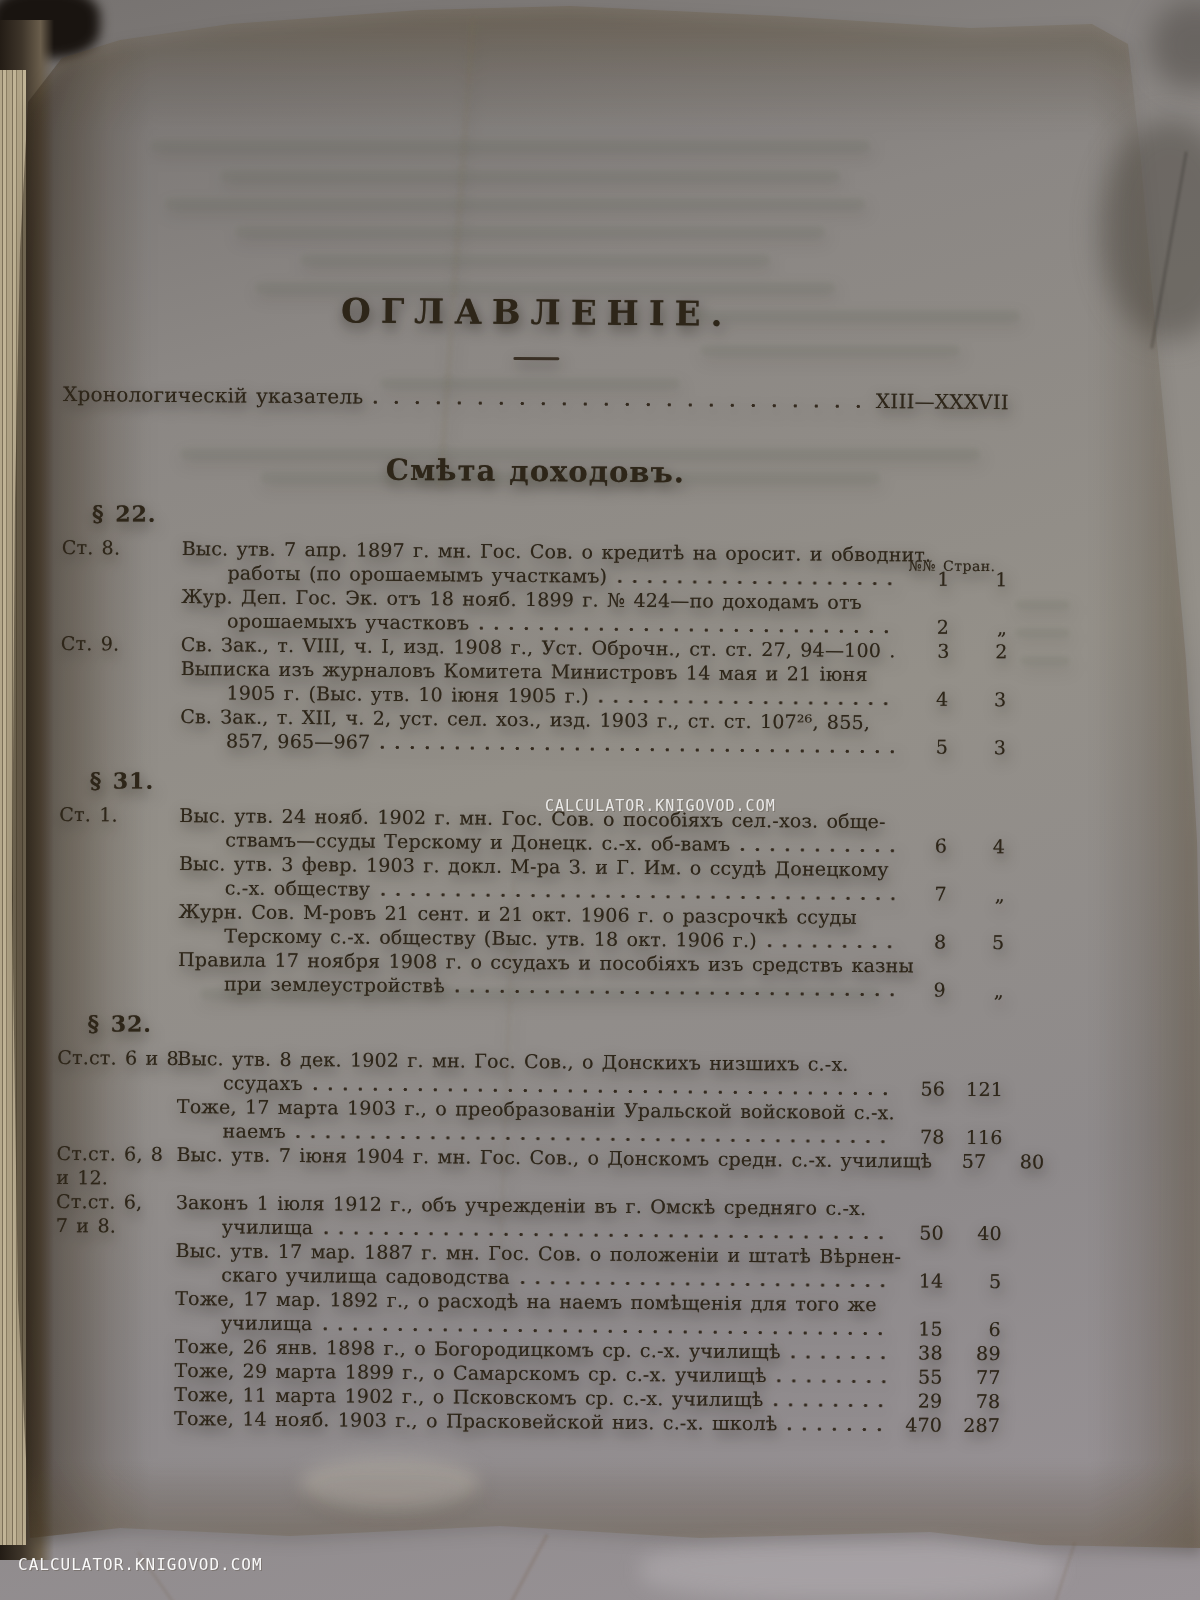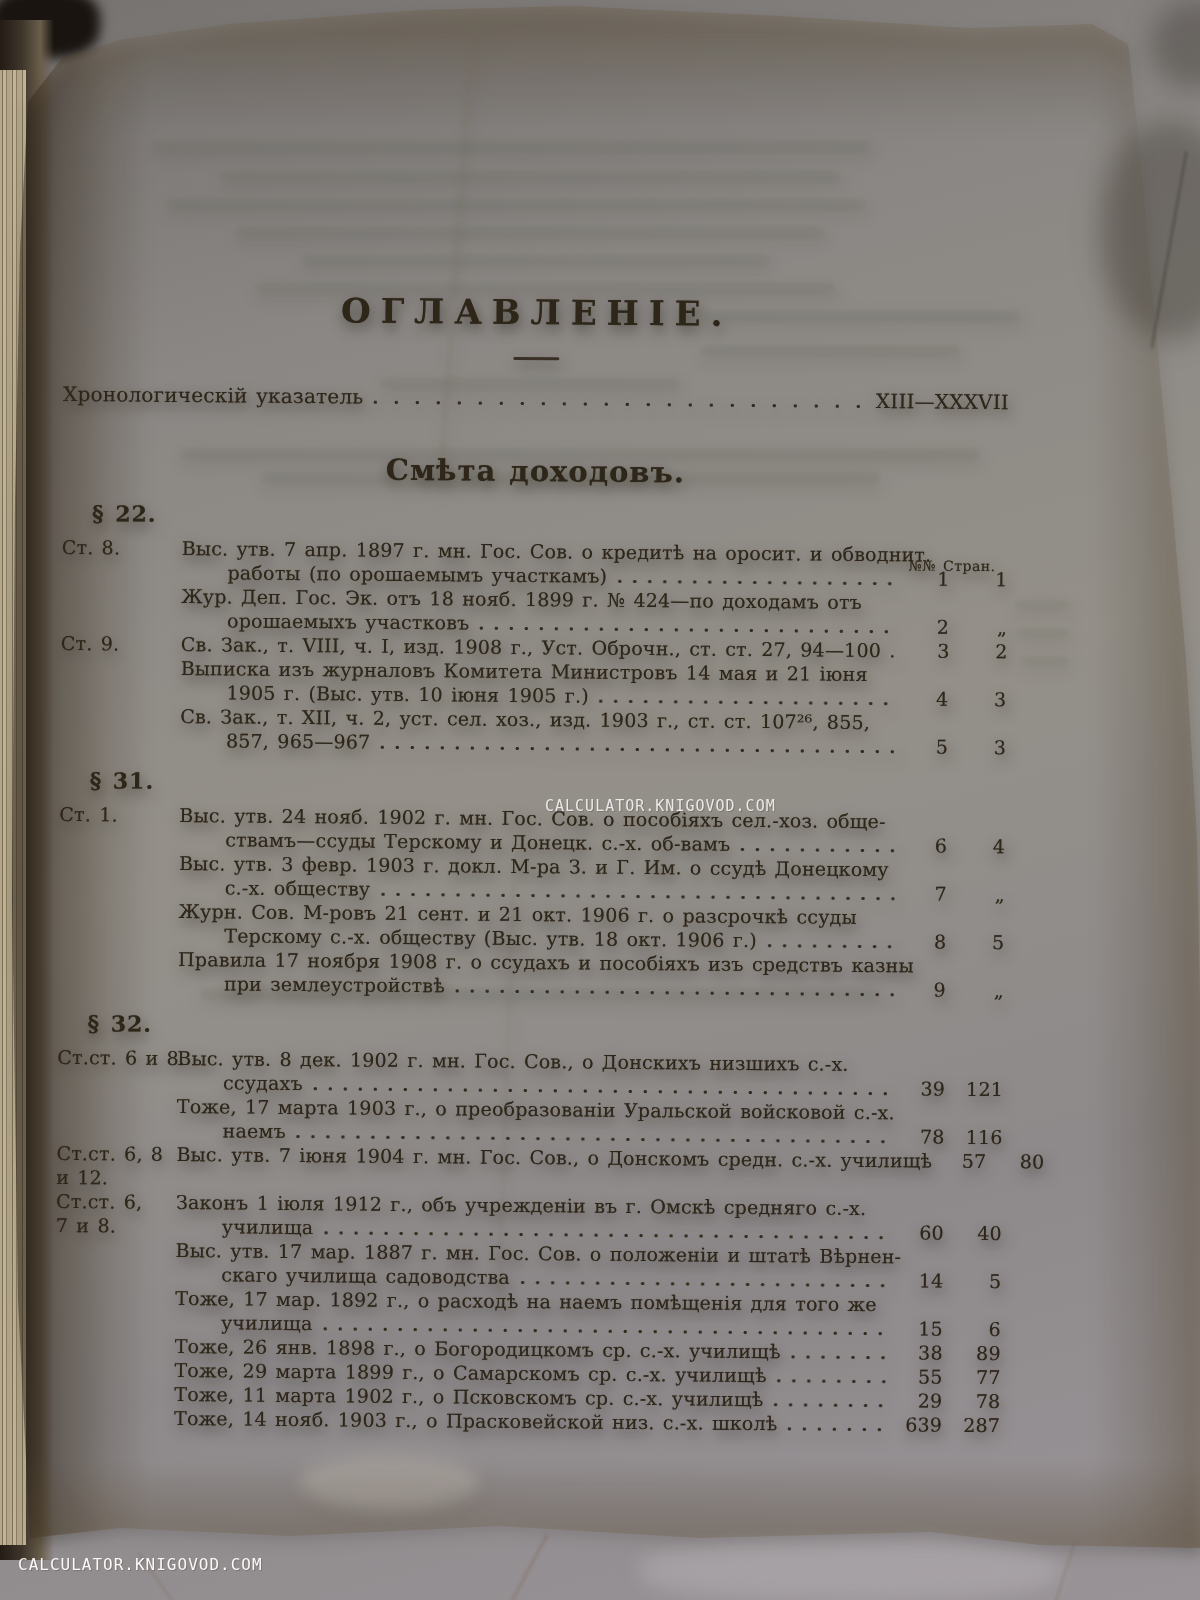--- a/index.html
+++ b/index.html
@@ -257,21 +257,21 @@
             </div>
             <div class="section">
               <div class="sec-h">§ 32.</div>
               <div class="entry">
                 <div class="label">Ст.ст. 6 и 8.</div>
                 <div class="txt">
                   <div class="line"><span>Выс. утв. 8 дек. 1902 г. мн. Гос. Сов., о Донскихъ низшихъ с.-х.</span></div>
                   <div class="line cont flex">
                     <span>ссудахъ</span>
                     <div class="tail dots"></div>
-                    <div class="numcell">39</div>
+                    <div class="numcell">56</div>
                     <div class="pgcell">121</div>
                   </div>
                 </div>
               </div>
               <div class="entry">
                 <div class="label"></div>
                 <div class="txt">
                   <div class="line"><span>Тоже, 17 марта 1903 г., о преобразованіи Уральской войсковой с.-х.</span></div>
                   <div class="line cont flex">
                     <span>наемъ</span>
@@ -292,21 +292,21 @@
                   </div>
                 </div>
               </div>
               <div class="entry">
                 <div class="label">Ст.ст. 6,<br>7 и 8.</div>
                 <div class="txt">
                   <div class="line"><span>Законъ 1 іюля 1912 г., объ учрежденіи въ г. Омскѣ средняго с.-х.</span></div>
                   <div class="line cont flex">
                     <span>училища</span>
                     <div class="tail dots"></div>
-                    <div class="numcell">60</div>
+                    <div class="numcell">50</div>
                     <div class="pgcell">40</div>
                   </div>
                 </div>
               </div>
               <div class="entry">
                 <div class="label"></div>
                 <div class="txt">
                   <div class="line"><span>Выс. утв. 17 мар. 1887 г. мн. Гос. Сов. о положеніи и штатѣ Вѣрнен-</span></div>
                   <div class="line cont flex">
                     <span>скаго училища садоводства</span>
@@ -360,21 +360,21 @@
                     <div class="pgcell">78</div>
                   </div>
                 </div>
               </div>
               <div class="entry">
                 <div class="label"></div>
                 <div class="txt">
                   <div class="line flex">
                     <span>Тоже, 14 нояб. 1903 г., о Прасковейской низ. с.-х. школѣ</span>
                     <div class="tail dots"></div>
-                    <div class="numcell">639</div>
+                    <div class="numcell">470</div>
                     <div class="pgcell">287</div>
                   </div>
                 </div>
               </div>
             </div>
           </div>
       </div>
     </div>
   </div>
 

